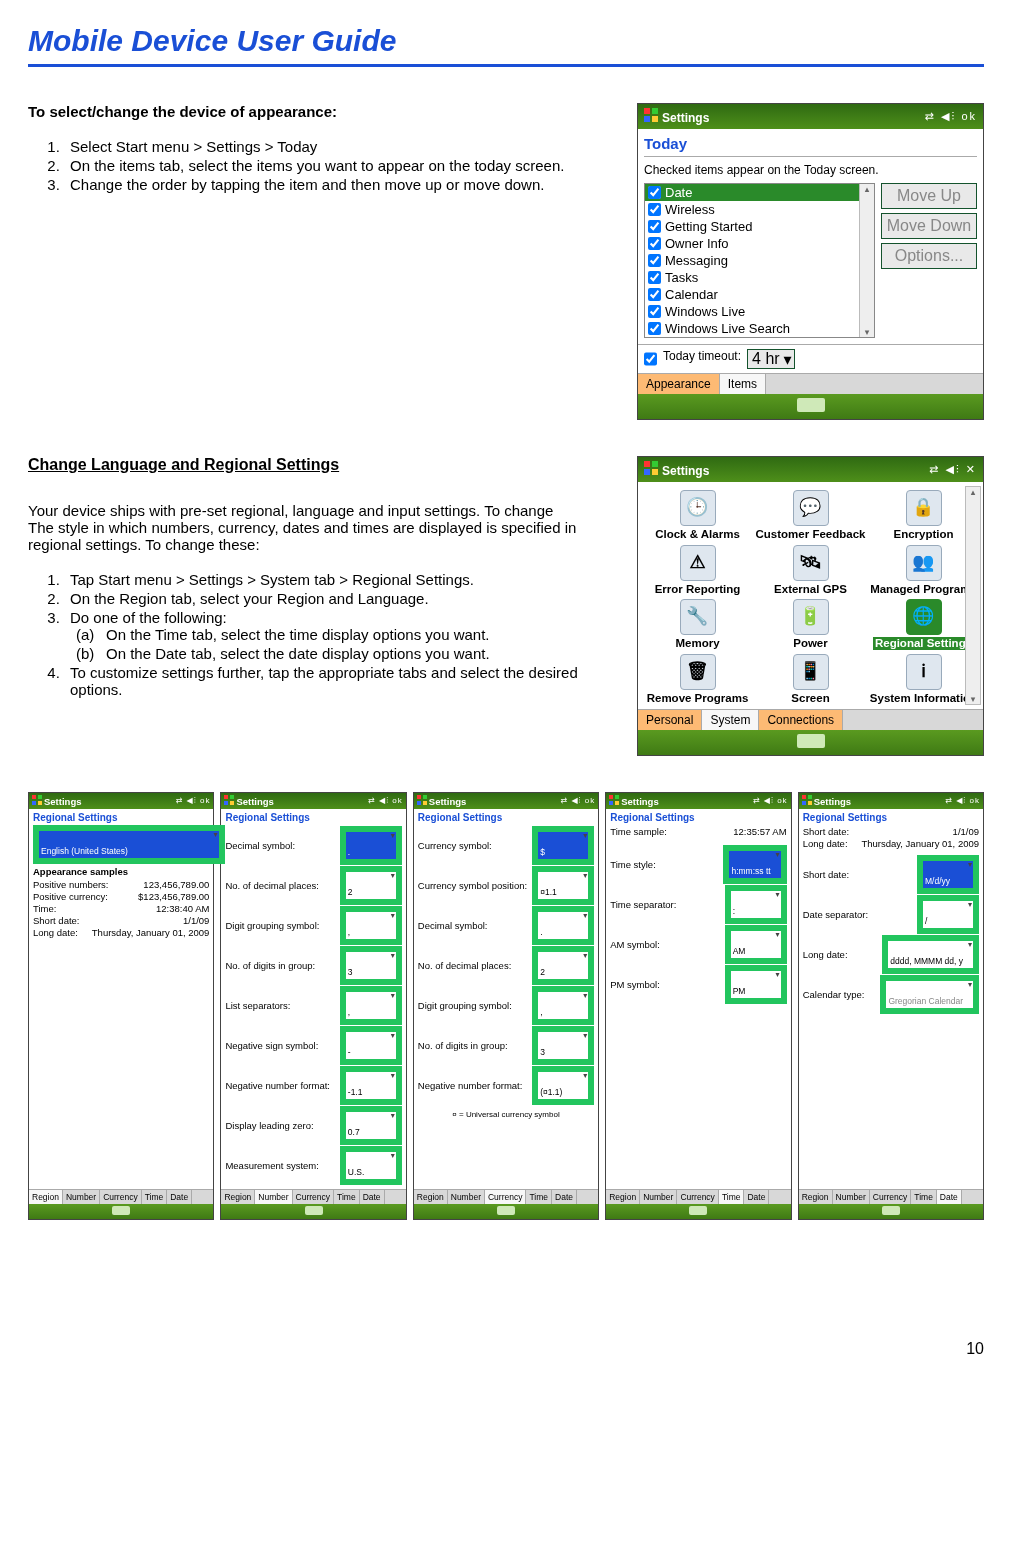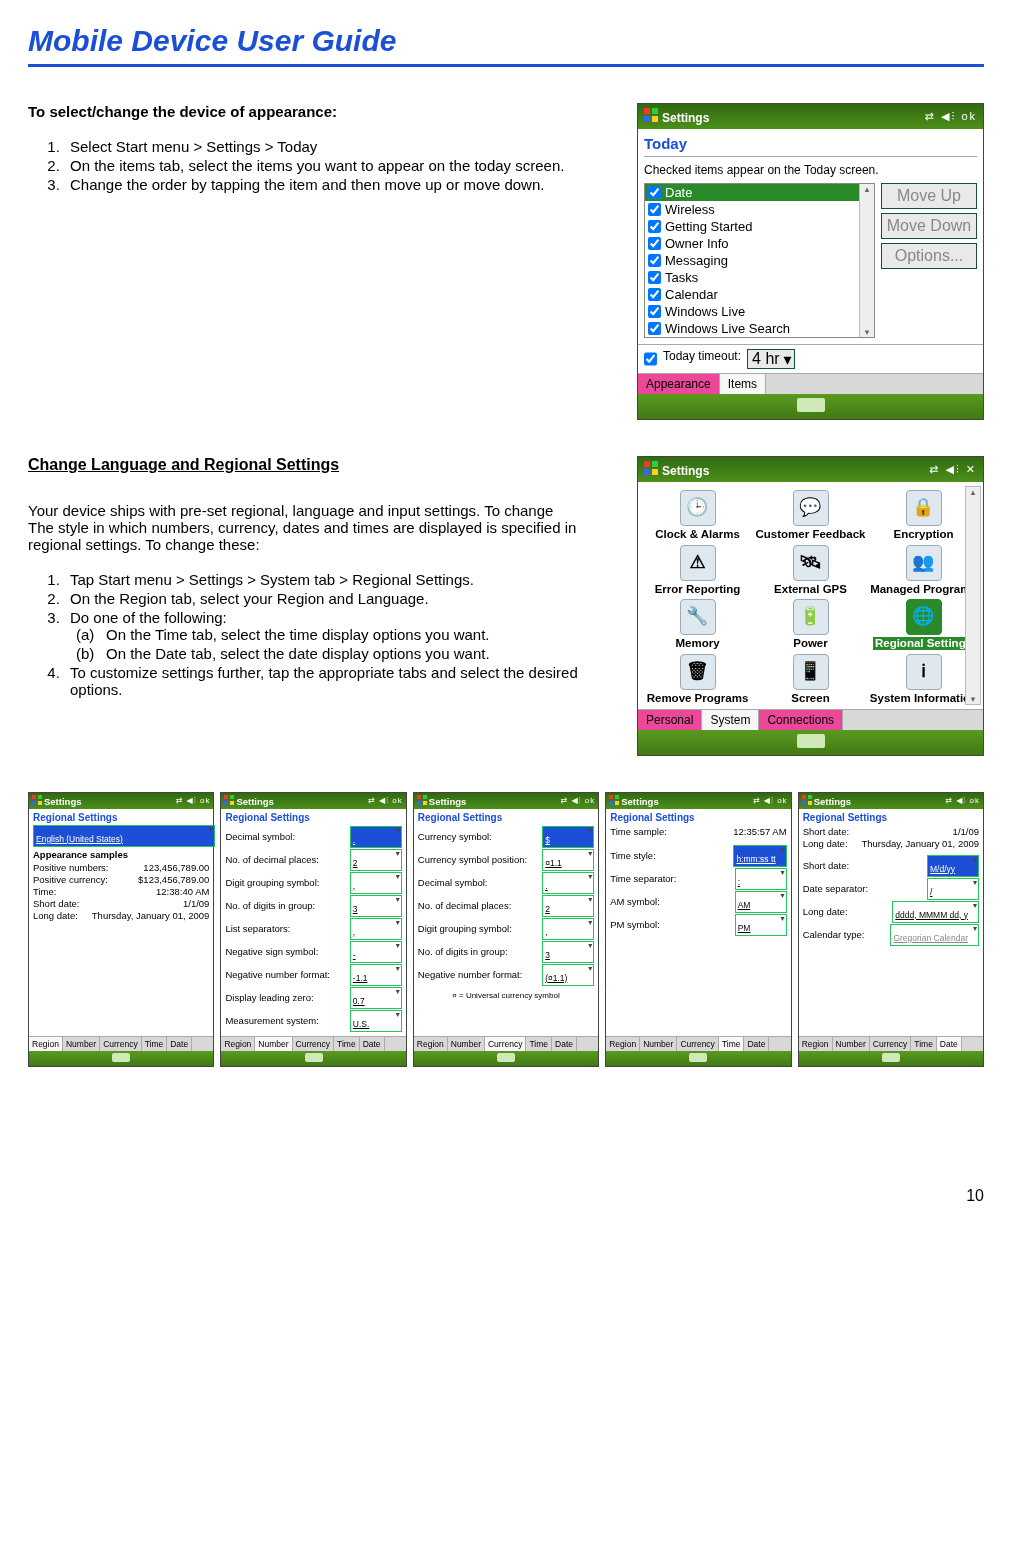--- a/index.html
+++ b/index.html
@@ -130,21 +130,21 @@
     text-align:center; padding:3px 2px; font-size:16px;
   }
   .dev-foot-row{
     display:flex; gap:6px;
     padding: 4px 6px; border-top:1px solid #aaa;
   }
   .dev-tabs {
     display:flex; background:#d8d8d8; border-top:1px solid #aaa;
   }
   .dev-tabs .tab {
-    padding:3px 8px; font-size:12px; background:#ec4899;
+    padding:3px 8px; font-size:12px; background:#fdba74;
     border-right:1px solid #aaa;
   }
   .dev-tabs .tab.active { background:#f7f7f7; }
   .dev-sip {
     background: linear-gradient(#5a9a20,#3f7a14);
     text-align:center; padding:4px 0;
   }
   .dev-sip .kb {
     display:inline-block; width:28px; height:14px; background:#cfe9b8;
     border-radius:2px;
@@ -200,22 +200,22 @@
   }
   .shot .st-sub{ color:#1a4fd6; font-weight:bold; padding:3px 4px 0; font-size:10px;}
   .shot .st-body{ padding:2px 4px 3px; flex:1; }
   .shot .kv{ display:flex; justify-content:space-between; gap:4px; margin:1px 0;}
   .shot .kv .k{ white-space:nowrap; }
   .shot .kv .v{ text-align:center; }
   .shot .field{
     display:flex;align-items:center;justify-content:space-between;margin:1px 0;gap:3px;
   }
   .shot .sel{
-    border:1px solid #22c55e;background:#fff;min-width:38px;height:12px;
-    font-size:8.5px;padding:8px 10px 0 2px;position:relative;white-space:nowrap;text-decoration:underline;
+    border:6px solid #22c55e;background:#fff;min-width:38px;height:12px;
+    font-size:8.5px;padding:15px 10px 0 2px;position:relative;white-space:nowrap;
   }
   .shot .sel::after{content:"▾";position:absolute;right:1px;top:-1px;font-size:8px;color:#444;}
   .shot .sel.hi{ background:#1a4fd6;color:#fff; }
   .shot .st-tabs{
     display:flex;background:#d8d8d8;border-top:1px solid #aaa;font-size:8.5px;
   }
   .shot .st-tabs .t{ padding:2px 3px;border-right:1px solid #aaa;background:#d8d8d8;}
   .shot .st-tabs .t.a{ background:#f7f7f7; }
   .shot .st-sip{ background:linear-gradient(#5a9a20,#3f7a14);text-align:center;padding:2px 0;}
   .shot .st-sip .kb{display:inline-block;width:18px;height:9px;background:#cfe9b8;border-radius:2px;}

